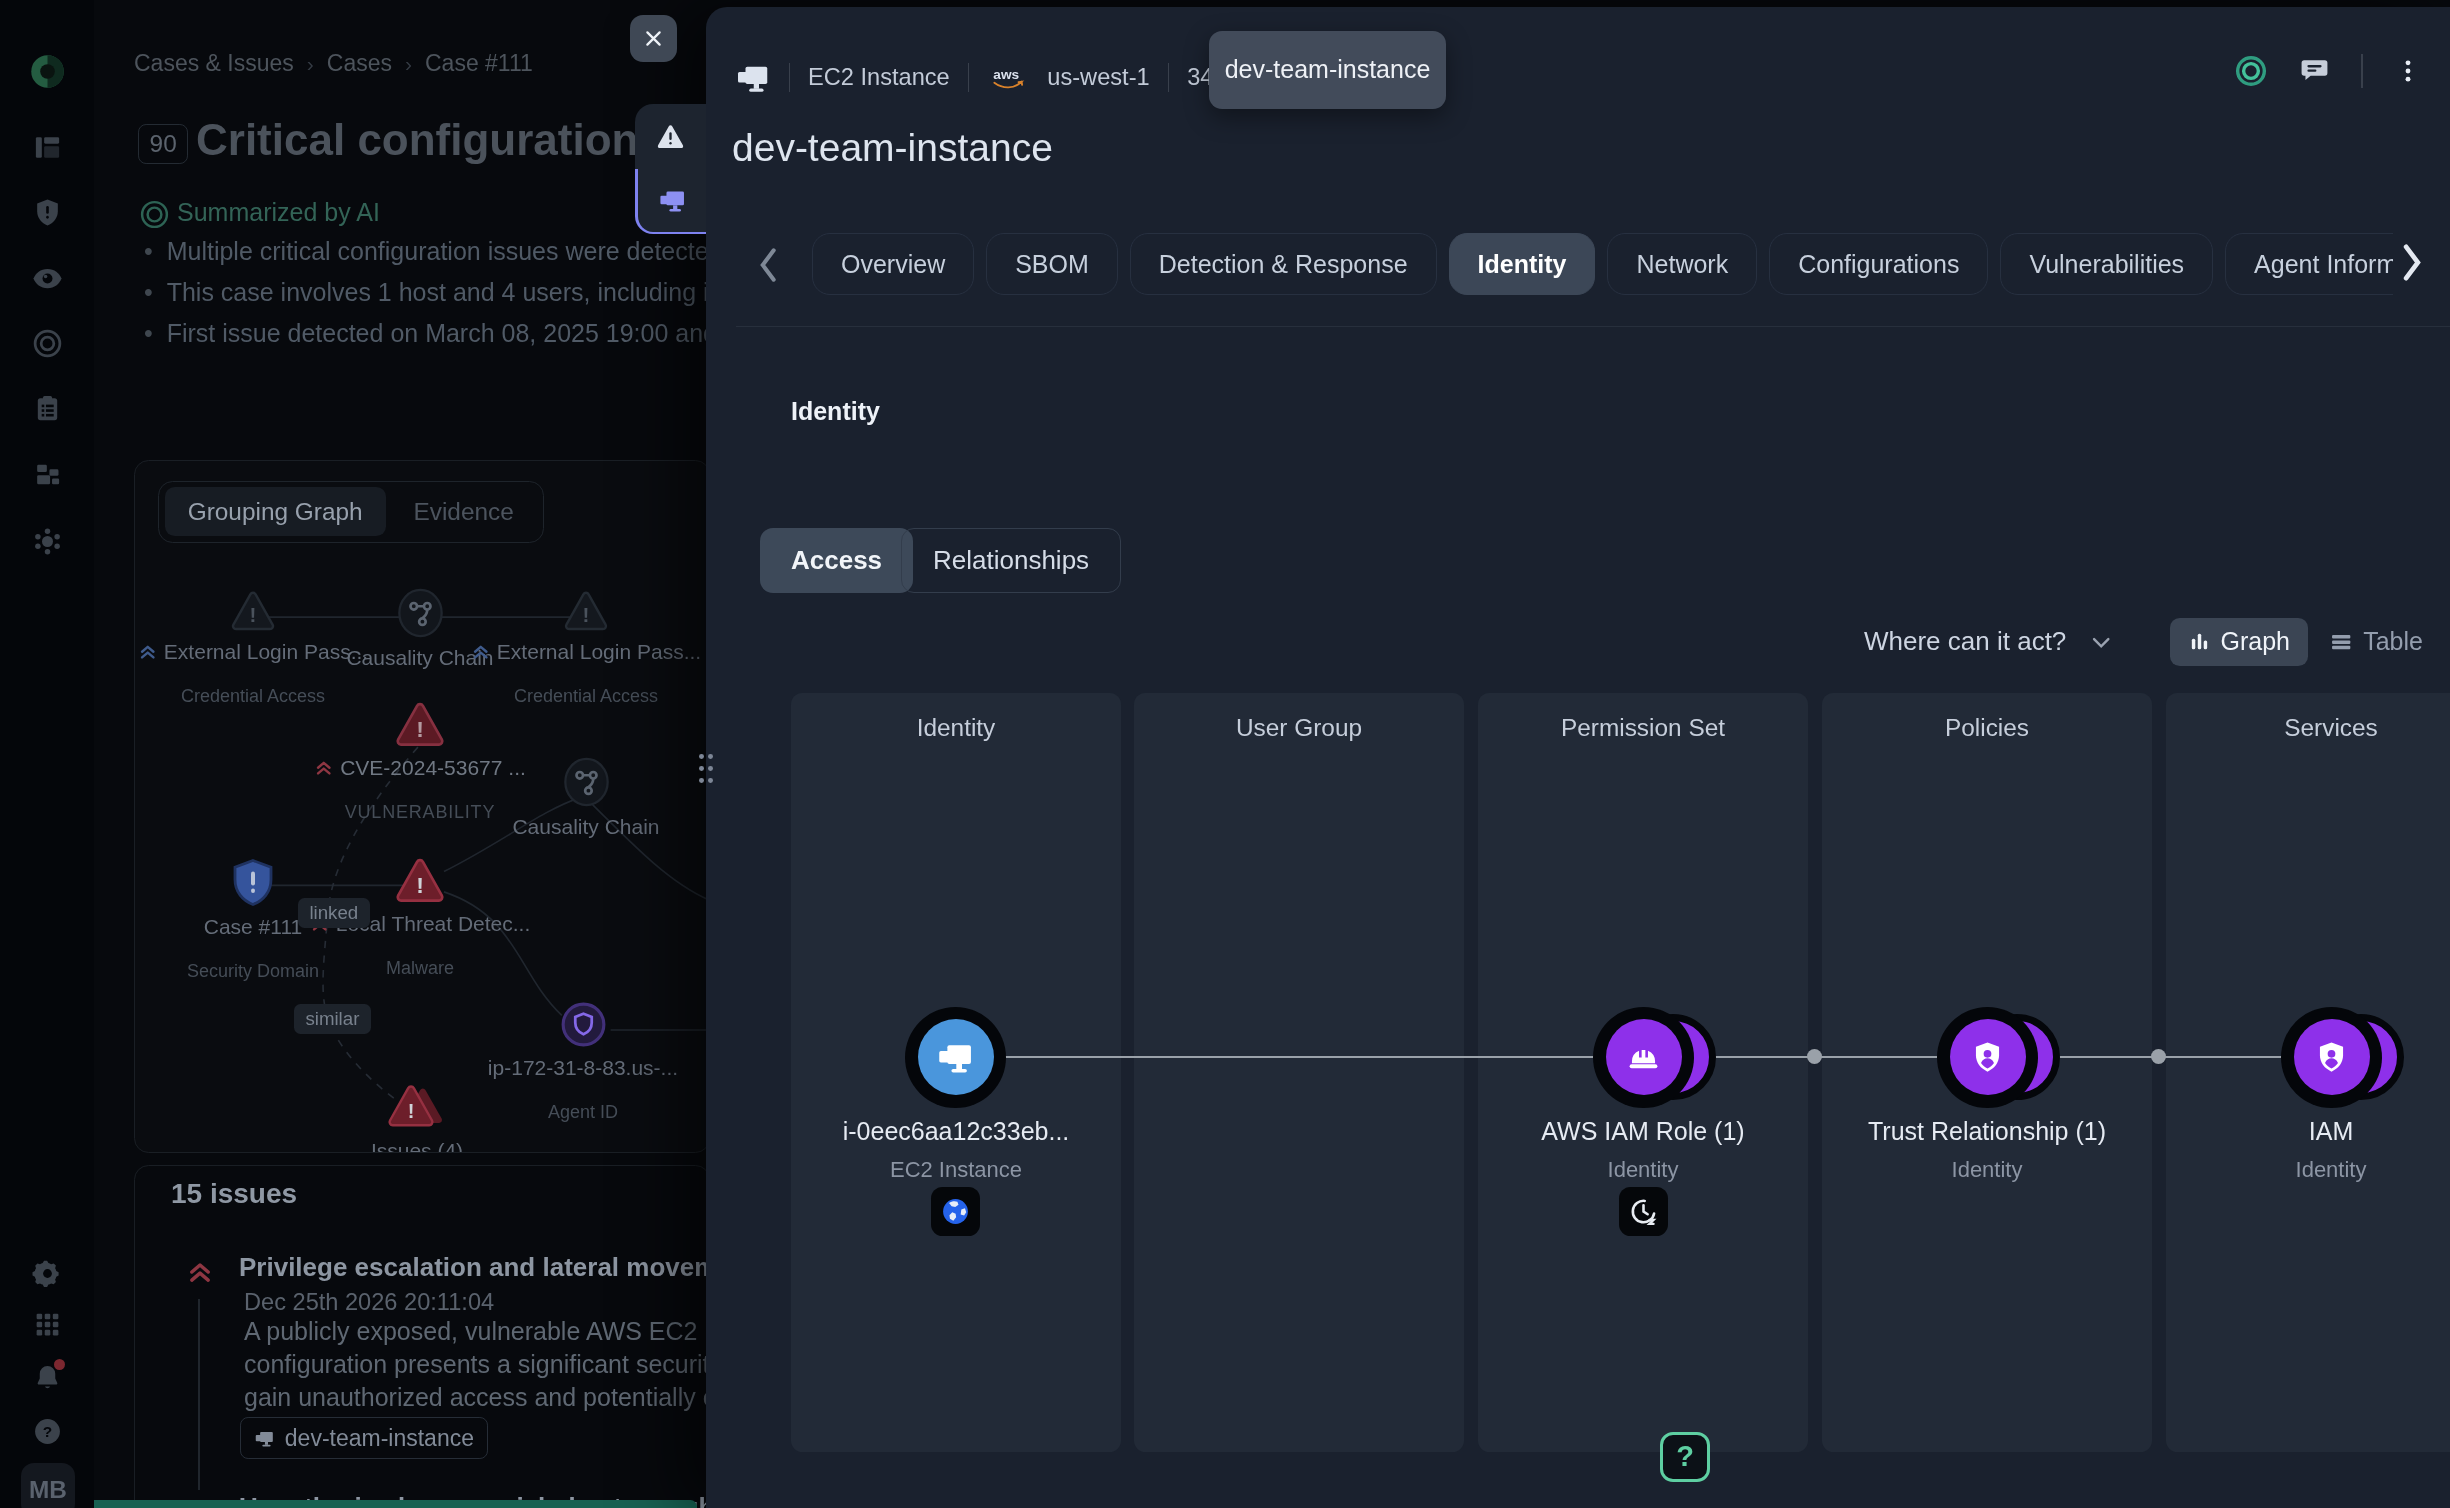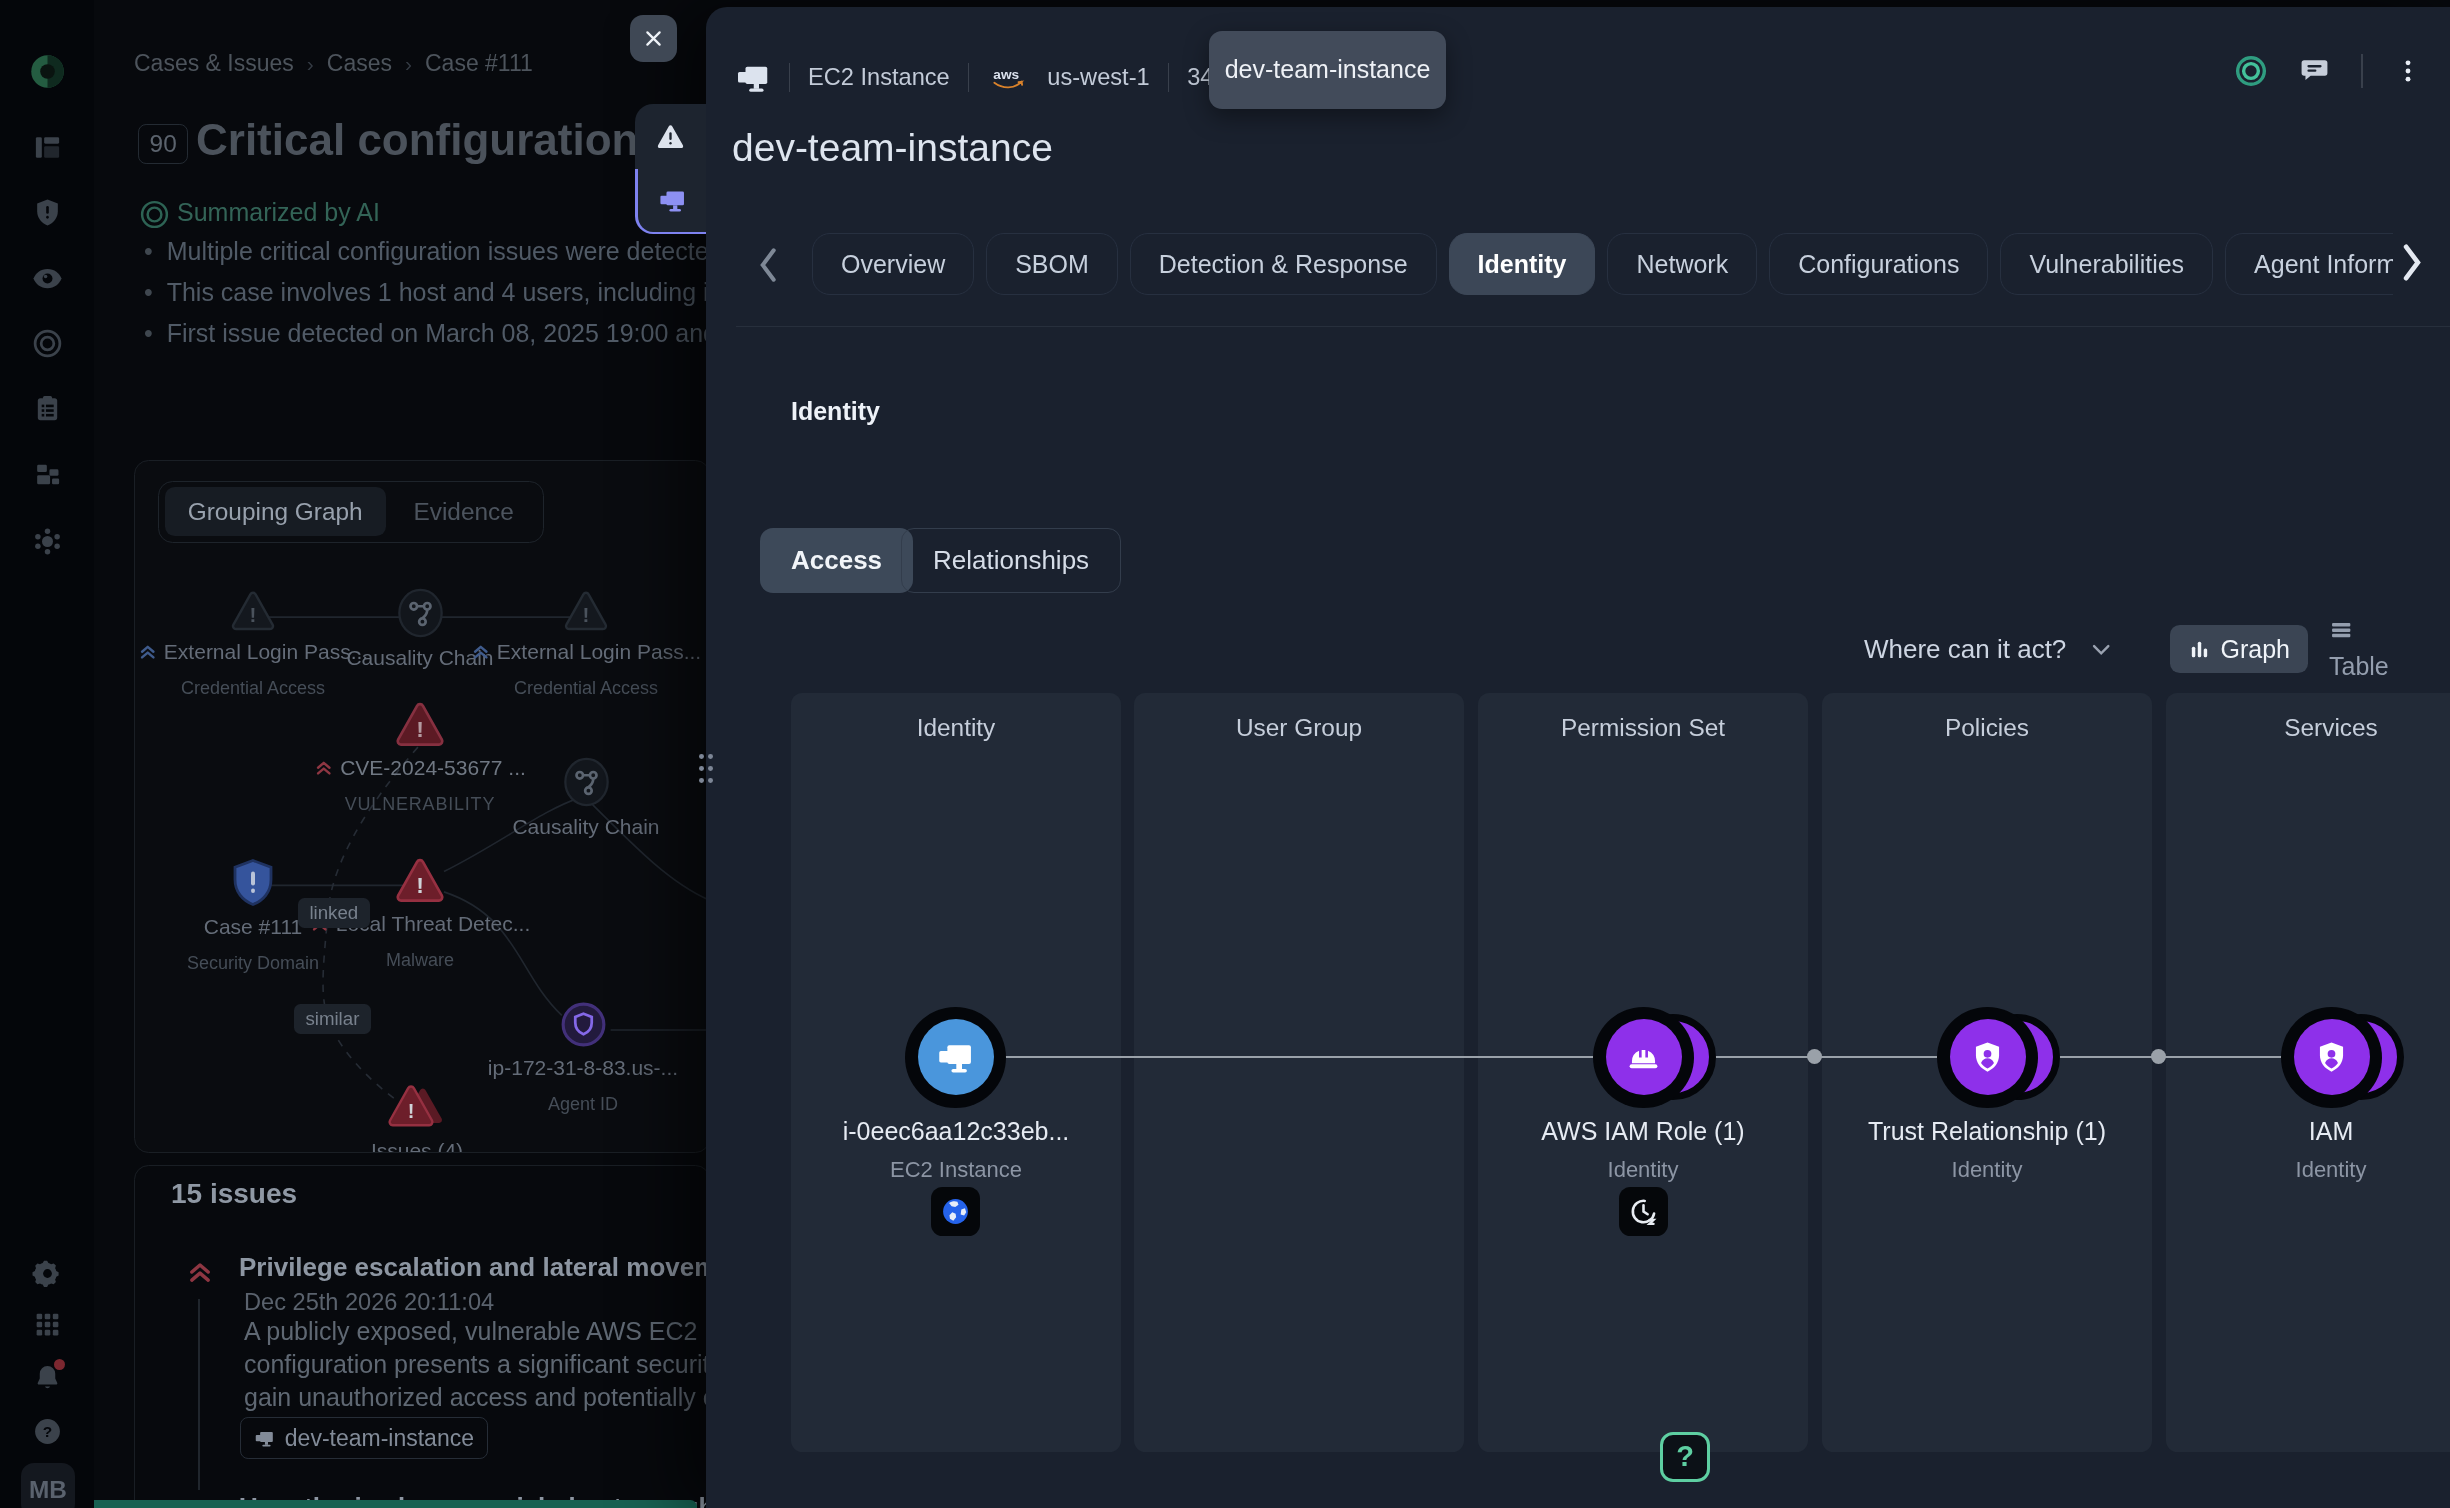--- a/index.html
+++ b/index.html
@@ -30,21 +30,21 @@
   .graph-card{left:40px;top:460px;width:574px;height:691px;border:1.6px solid #1a1f25;border-radius:14.6px;
               background:#0a0c10;overflow:hidden;}
   .gc-tabs{position:absolute;left:23px;top:19.5px;border:1.6px solid #1e242b;border-radius:14.6px;
            display:flex;padding:5.7px;gap:4.9px;}
   .gc-tab{font-size:24.4px;padding:10.6px 23px;border-radius:9.8px;color:#4c545e;white-space:nowrap;}
   .gc-tab.active{background:#171c23;color:#98a1ad;}
   .bg-node{position:absolute;width:244px;transform:translateX(-50%);text-align:center;}
   .bg-node .ic{display:flex;justify-content:center;}
   .bg-lab{font-size:21px;color:#646c78;margin-top:8.1px;white-space:nowrap;
           display:flex;align-items:center;justify-content:center;gap:6.5px;}
-  .bg-sub{font-size:18px;color:#454d57;margin-top:14px;white-space:nowrap;}
+  .bg-sub{font-size:18px;color:#454d57;margin-top:22px;white-space:nowrap;}
   .edge-pill{position:absolute;background:#1d232b;color:#78818d;font-size:18.7px;border-radius:6.5px;
              padding:4.1px 11.4px;}
   .sev{color:#8e3642;}
   .sev-blue{color:#3f5b8c;}
 
   .issues-card{left:40px;top:1165px;width:574px;height:374px;border:1.6px solid #191e24;border-radius:14.6px;}
   .iss-head{left:77px;top:1178px;font-size:28px;font-weight:bold;color:#8f98a4;}
   .iss-title{font-size:26px;font-weight:600;color:#8d96a2;white-space:nowrap;}
   .iss-date{font-size:23.6px;color:#5a626d;}
   .iss-desc{font-size:25px;color:#5f6873;line-height:33px;white-space:nowrap;}
@@ -89,21 +89,21 @@
   .view-tab{position:absolute;top:521px;height:65px;display:flex;align-items:center;padding:0 31px;
             border-radius:13px;font-size:26px;box-sizing:border-box;}
   .view-tab.on{left:54px;background:#3d4959;color:#f2f5f9;font-weight:bold;}
   .view-tab.off{left:195px;border:1.6px solid #333d4c;color:#d6dde8;}
 
   .ctl-row{position:absolute;left:1158px;top:611px;display:flex;align-items:center;gap:23px;}
   .filter-lab{font-size:26px;color:#cdd5e2;}
   .seg{display:flex;align-items:center;gap:21px;margin-left:33px;}
   .seg-graph{display:flex;align-items:center;gap:9.8px;background:#3b4554;border-radius:9.8px;
              padding:9.8px 18px;color:#f0f4f9;font-size:25px;font-weight:500;}
-  .seg-table{display:flex;align-items:flex-start;gap:9.8px;color:#949eae;font-size:25px;flex-direction:column;}
+  .seg-table{display:flex;align-items:center;gap:9.8px;color:#949eae;font-size:25px;}
 
   .col{position:absolute;top:686px;width:330px;height:759px;background:#222a37;border-radius:11.4px;}
   .col-h{position:absolute;top:707px;width:330px;text-align:center;font-size:24.4px;color:#c6cedb;}
   .conn{position:absolute;left:250px;top:1049px;width:1375px;height:2.4px;background:#9aa1a9;z-index:1;}
   .ldot{position:absolute;top:1042px;width:15.4px;height:15.4px;border-radius:50%;background:#9aa1a9;z-index:1;}
   .gnode{position:absolute;top:1000px;width:101px;height:101px;z-index:2;}
   .gnode-cres{position:absolute;left:37px;top:7.3px;width:86px;height:86px;border-radius:50%;
               background:#8e30ea;border:7.3px solid #04060a;box-sizing:border-box;}
   .gnode-main{position:absolute;left:0;top:0;width:101px;height:101px;border-radius:50%;background:#04060a;
               display:flex;align-items:center;justify-content:center;}

